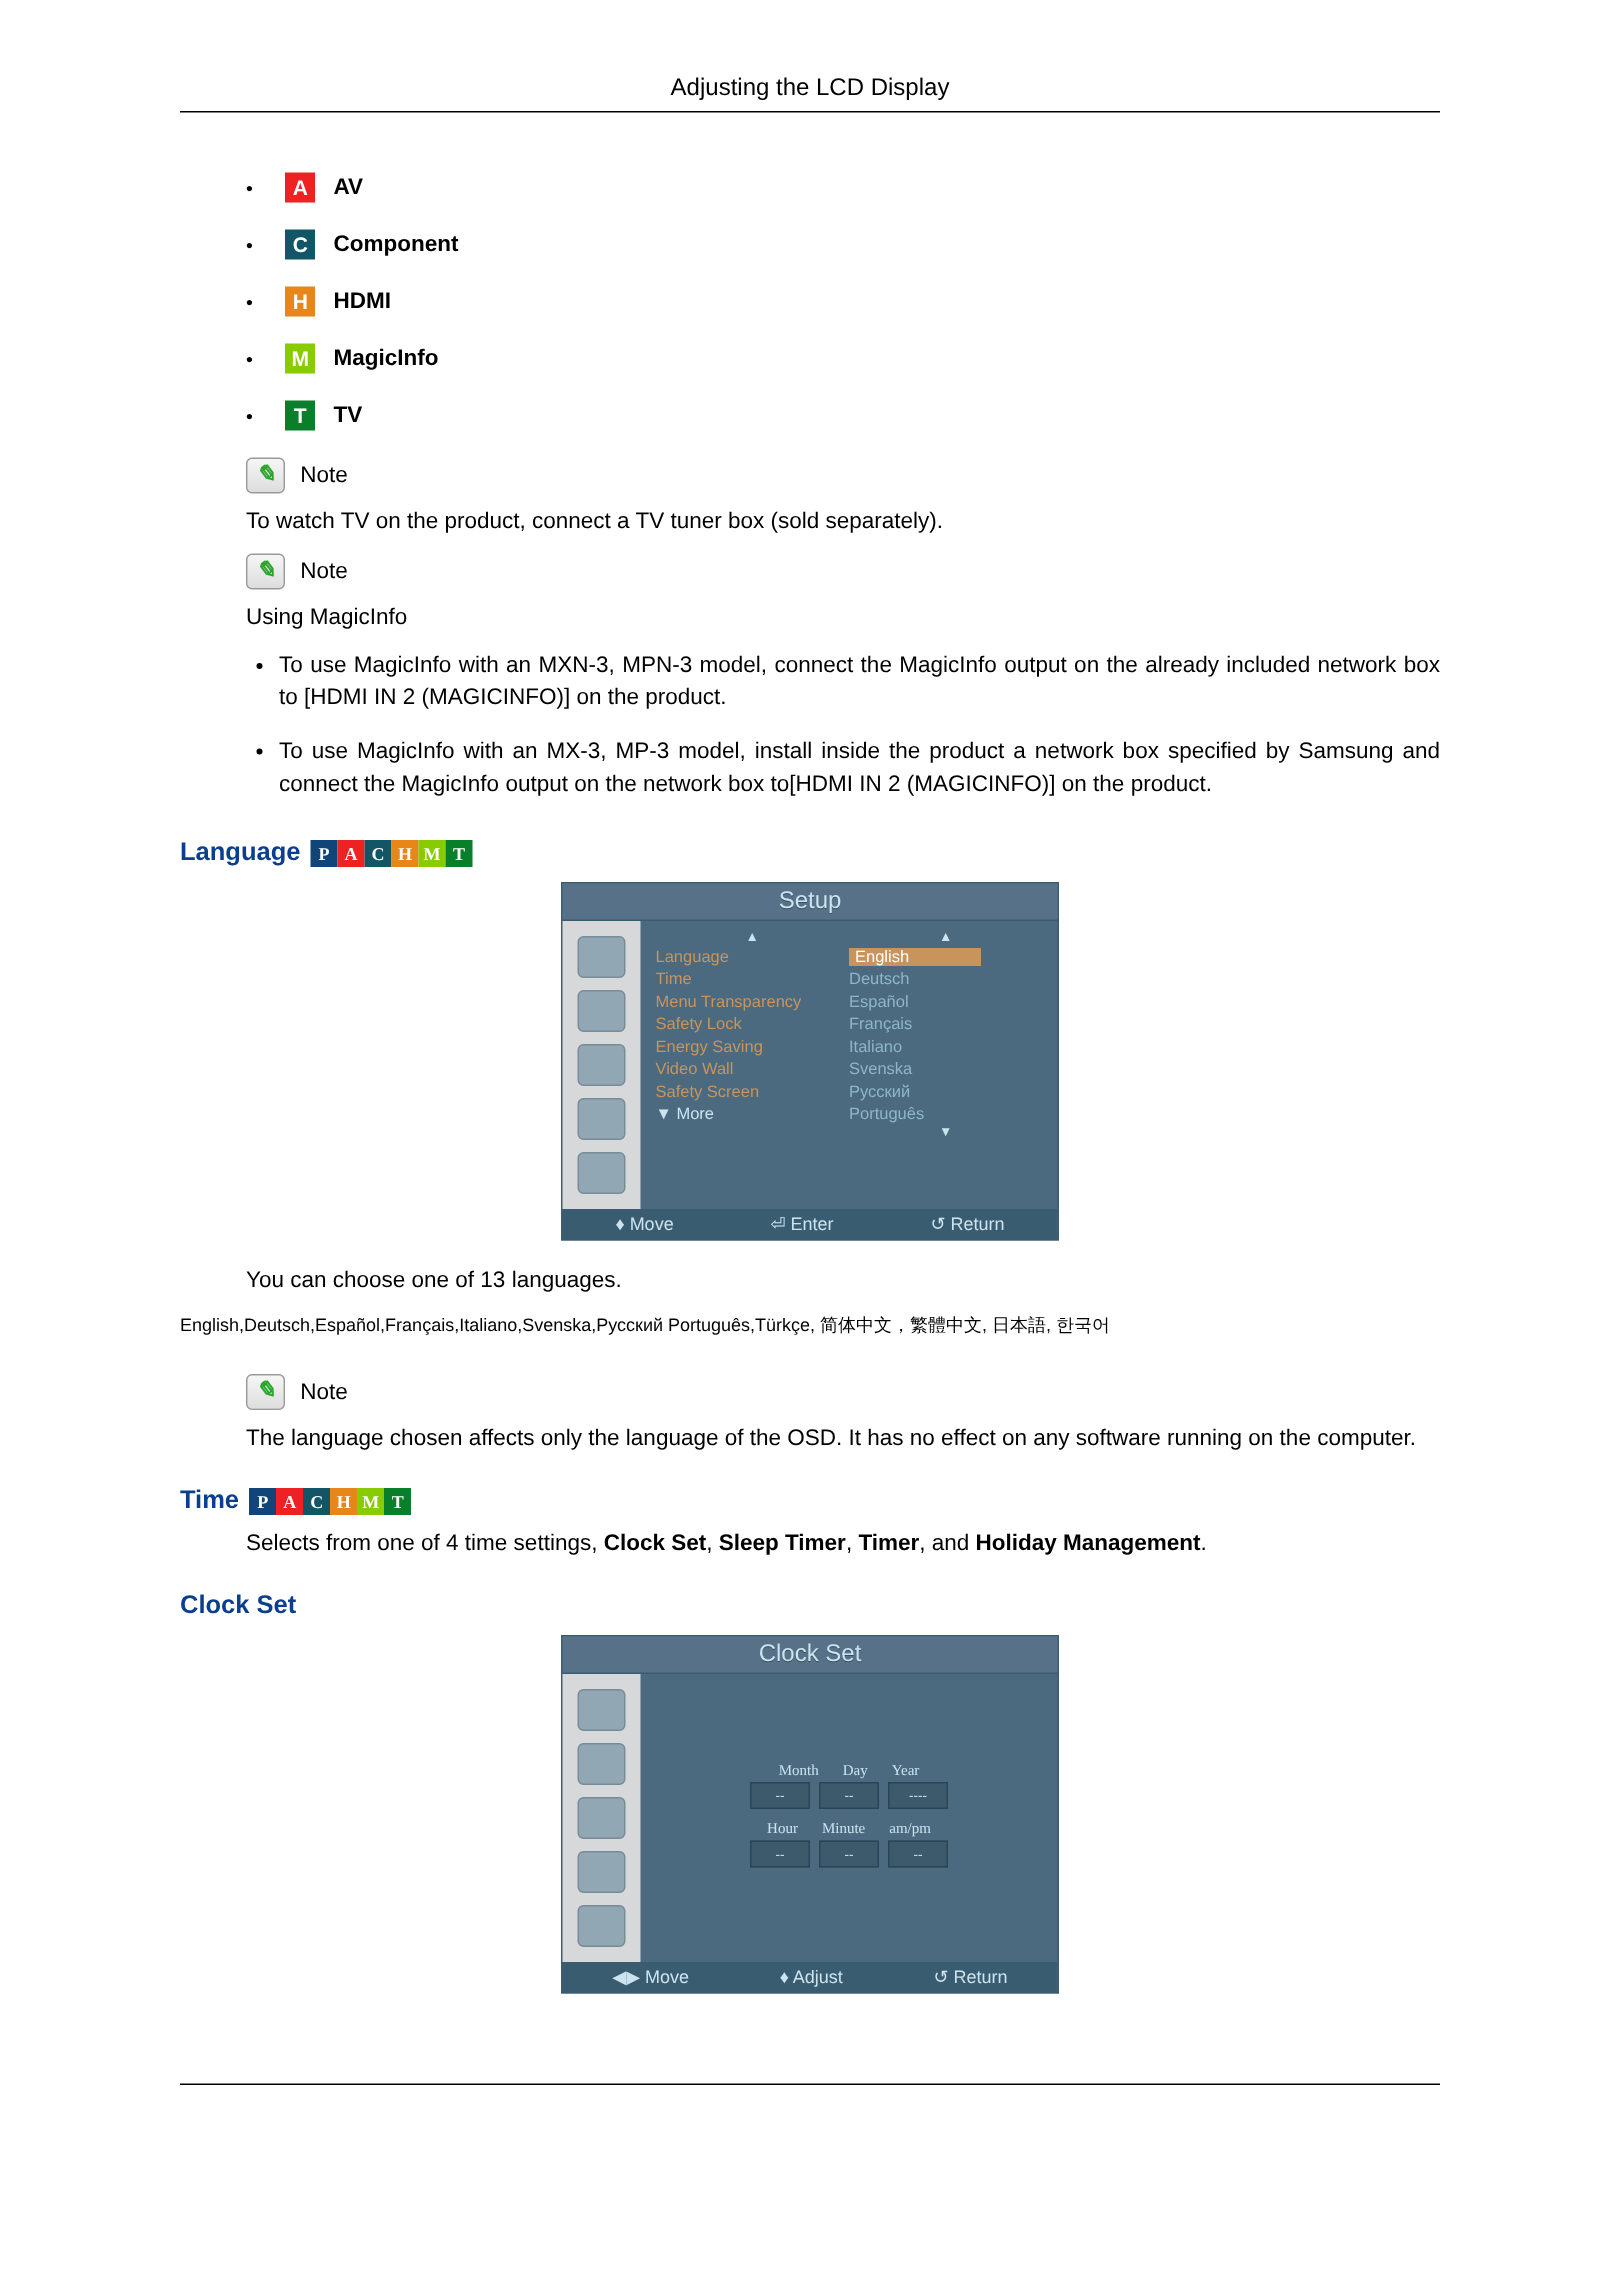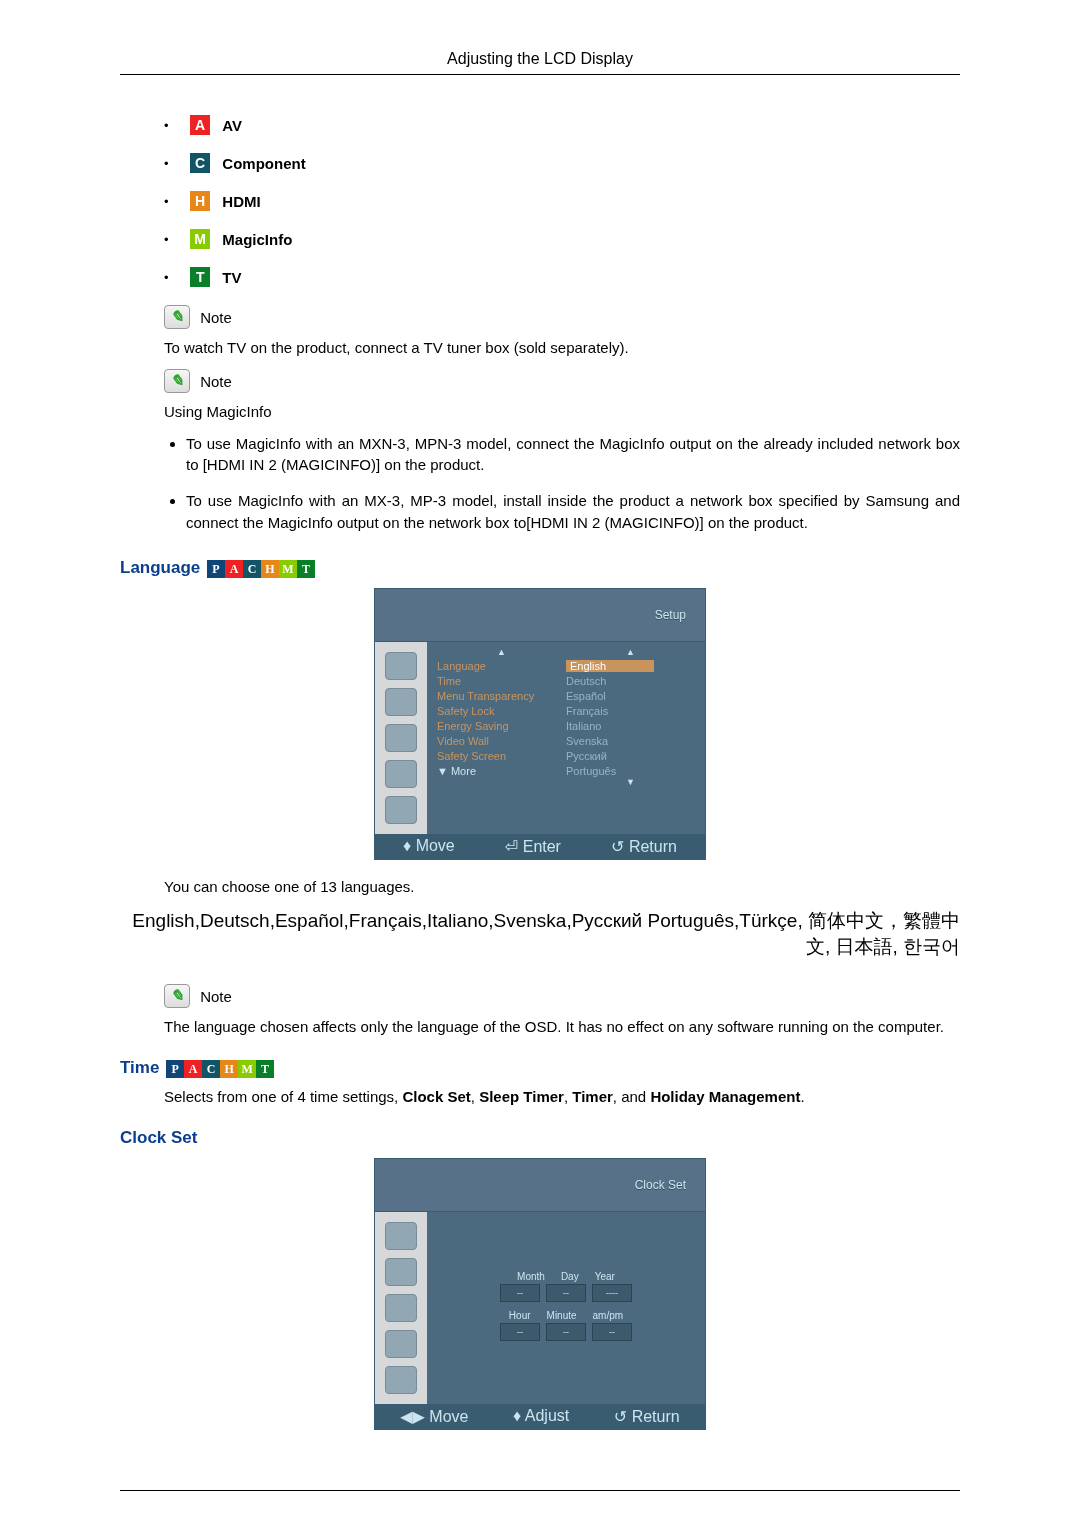--- a/index.html
+++ b/index.html
@@ -114,23 +114,23 @@
   
   .osd {
     width: 330px;
     margin: 10px auto 16px auto;
     font-size: 11px;
     color: #9dc7d9;
     border: 1px solid #3a5c70;
     background: #4b6a80;
   }
   .osd-title {
-    text-align: right;
-    padding: 19px;
-    font-size: 12px;
+    text-align: center;
+    padding: 3px;
+    font-size: 16px;
     color: #cbe4ef;
     border-bottom: 1px solid #3a5c70;
     background: #577288;
     text-shadow: 0 1px 0 #334c5e;
   }
   .osd-body { display:flex; }
   .osd-side {
     width: 52px;
     background: #d6d8da;
     display:flex;
@@ -149,35 +149,35 @@
   }
   .osd-col { flex:1; }
   .osd-item { color:#c9945c; margin:3px 0; }
   .osd-item.more { color:#cbe4ef; }
   .osd-val { color:#90b6c6; margin:3px 0; }
   .osd-val.sel {
     background:#c9945c;color:#fff;padding:0 4px;width:80px;
   }
   .osd-footer {
     display:flex;justify-content:space-around;
-    background:#3a5c70;padding:3px;font-size:16px;color:#cbe4ef;
+    background:#3a5c70;padding:3px;font-size:12px;color:#cbe4ef;
   }
   .arrow-row { text-align:center;color:#cbe4ef;font-size:9px;margin-top:-3px; }
   
   .clock-pane {
     flex-direction:column;align-items:center;justify-content:center;
   }
-  .clock-labels { display:flex; justify-content:flex-start; gap:16px; color:#cbe4ef;margin-bottom:2px;font-size:10px;}
+  .clock-labels { display:flex; justify-content:flex-start; gap:16px; color:#cbe4ef;margin-bottom:2px;font-size:10px;font-family:Liberation Serif, serif;}
   .clock-boxes { display:flex; justify-content:center; gap:6px; margin-bottom:8px;}
   .clock-box {
     width:38px;height:16px;border:1px solid #2b4455;background:#3d5a6d;
     text-align:center;color:#cbe4ef;font-size:9px;line-height:16px;
   }
   .lang-line {
-    text-align:right;font-size:19px;margin:6px 0 24px 0;
+    text-align:left;font-size:12px;margin:6px 0 24px 0;
   }
   hr.footer-rule {
     border:none;border-top:1px solid #000;margin-top:60px;
   }
 </style>
 </head>
 <body>
 
 <div class="page">
 

